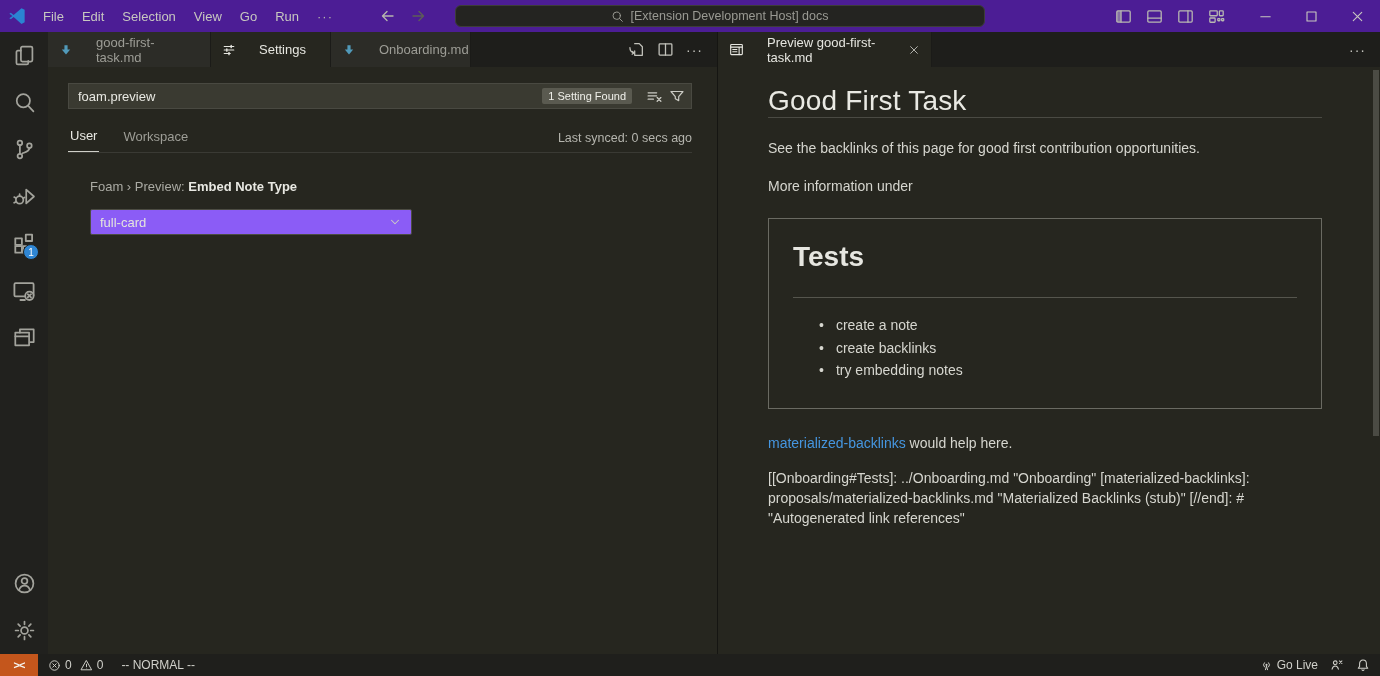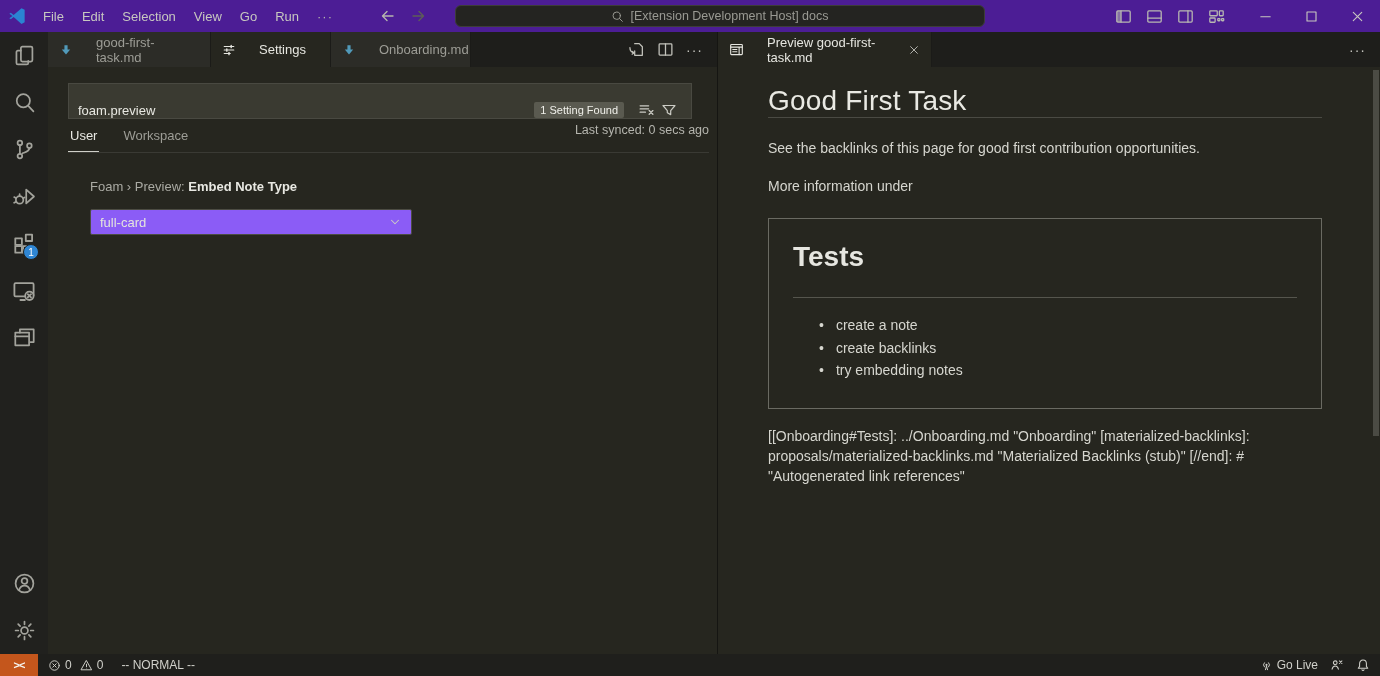--- a/index.html
+++ b/index.html
@@ -59,36 +59,36 @@
     background:#2c2c27; color:#9d9d96; border-right:1px solid #1b1b18; cursor:default;
   }
   .tab.active { background:#26261f; color:#e6e6e0; }
   .tab .close { color:#c0c0ba; margin-left:6px; }
   .strip-actions { margin-left:auto; display:flex; align-items:center; gap:12px; padding-right:14px; color:#c2c2bb; }
   .dots { font-size:14px; letter-spacing:1px; color:#c2c2bb; }
 
   
   .settings-body { position:absolute; top:35px; left:0; right:0; bottom:0; }
   .settings-search {
-    position:absolute; left:20px; right:25px; top:16px; height:36px;
+    position:absolute; left:20px; right:25px; top:16px; height:26px;
     background:#3a3a31; border:1px solid rgba(255,255,255,0.08);
-    display:flex; align-items:flex-end; padding:0 14px 0 9px;
+    display:flex; align-items:center; padding:0 6px 0 9px;
   }
   .settings-search input {
     flex:1; background:transparent; border:none; outline:none;
     color:#e8e8e2; font-size:13px; font-family:"Liberation Sans", sans-serif;
   }
   .result-badge {
     background:#5a5a50; color:#f0f0ea; font-size:11px; padding:2px 6px; border-radius:2px;
     white-space:nowrap; margin-right:8px;
   }
   .search-action { color:#ccccc5; margin-left:6px; }
   .scope-row {
-    position:absolute; left:20px; right:8px; top:56px; height:30px;
-    display:flex; font-size:13px; border-bottom:1px solid #3a3a34;
+    position:absolute; left:20px; right:25px; top:56px; height:30px;
+    display:flex; align-items:center; font-size:13px; border-bottom:1px solid #3a3a34;
   }
   .scope { color:#9d9d96; padding:5px 2px 8px; margin-right:22px; }
   .scope.active { color:#e8e8e2; border-bottom:1px solid #cfcfc8; }
   .last-synced { margin-left:auto; color:#b5b5ae; font-size:12.5px; }
   .setting-item { position:absolute; left:42px; top:112px; }
   .setting-title { font-size:13px; color:#aaaaa3; }
   .setting-title b { color:#e8e8e2; font-weight:700; }
   .setting-select {
     margin-top:15px; width:322px; height:26px; background:#8b5cf6;
     border:1px solid #4c4c43; border-radius:2px; display:flex; align-items:center;
@@ -408,20 +408,21 @@
 
     <div class="md-card">
       <div class="md-h2">Tests</div>
       <div class="md-list">
         <div class="md-li">create a note</div>
         <div class="md-li">create backlinks</div>
         <div class="md-li">try embedding notes</div>
       </div>
     </div>
 
+    <p class="md-p" style="margin-top:26px"><span class="md-link">materialized-backlinks</span><span> would help here.</span></p>
 
     <p class="md-footer">[[Onboarding#Tests]: ../Onboarding.md "Onboarding" [materialized-backlinks]: proposals/materialized-backlinks.md "Materialized Backlinks (stub)" [//end]: # "Autogenerated link references"</p>
 
     <div class="preview-scrollbar"></div>
   </div>
 </div>
 
 <div class="statusbar">
   <span class="remote-btn">&gt;&lt;</span>
   <span class="sb-item" style="margin-left:4px">

